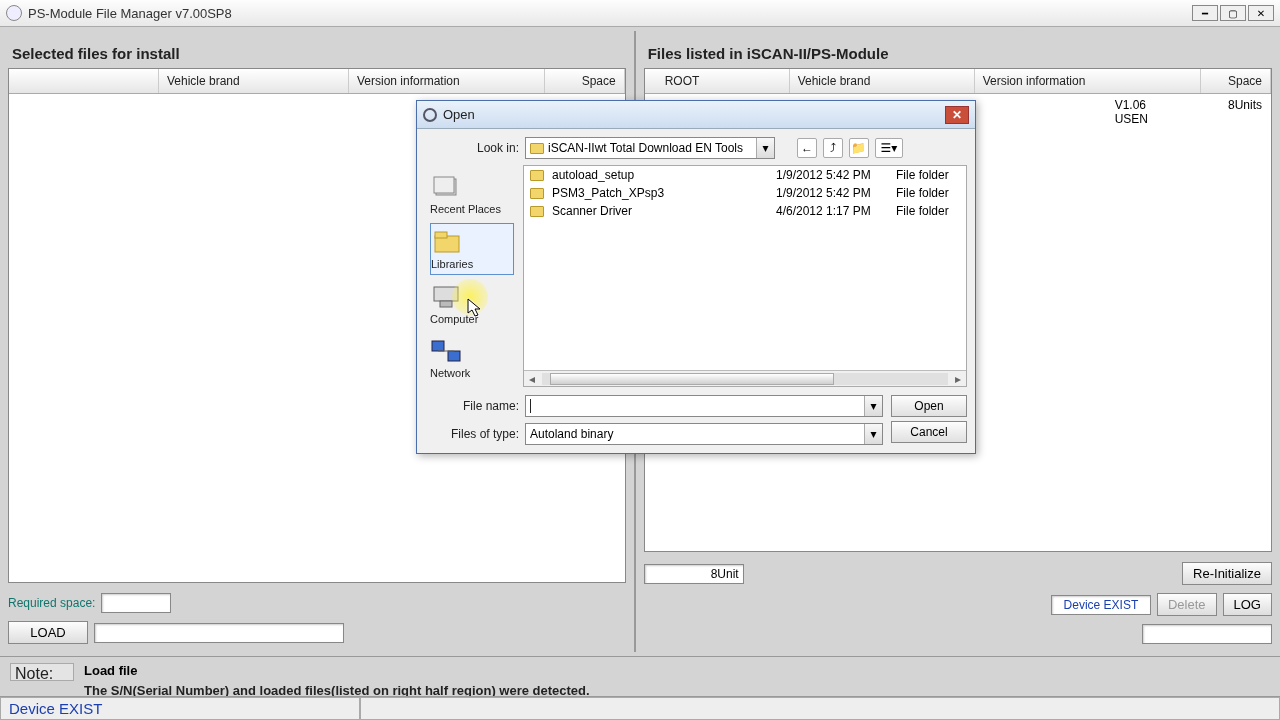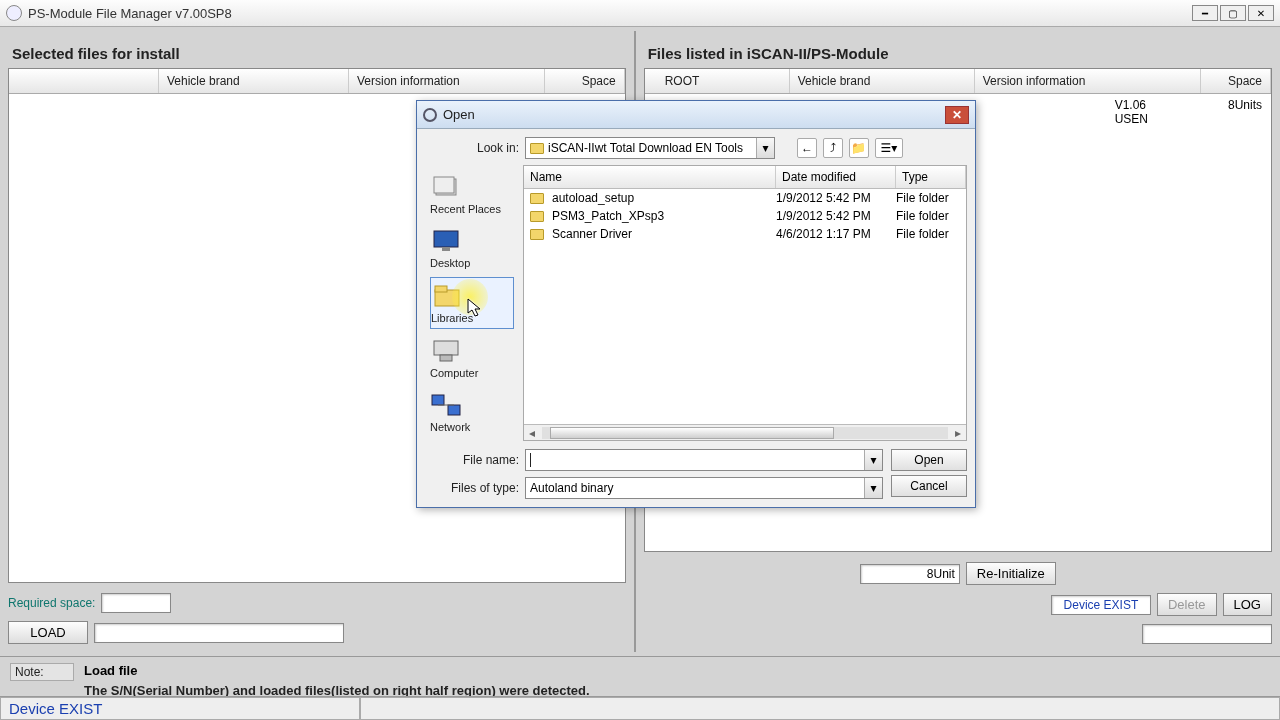--- a/index.html
+++ b/index.html
@@ -37,21 +37,21 @@
 
 .controls-row { display:flex; align-items:center; gap:6px; padding:4px 0;}
 .controls-row label{color:#0f766e;}
 .inset-box { border:1px solid #888; background:#fff; height:20px; box-shadow: inset 1px 1px 2px rgba(0,0,0,.2);}
 .btn { background:linear-gradient(#fdfdfd,#dedede); border:1px solid #888; padding:3px 10px; cursor:pointer; font-size:13px;}
 .btn-blue{color:#1a3fb0;}
 .btn-disabled{color:#999;}
 
 
 .note { background:#d4d4d4; border-top:1px solid #999; padding:6px 10px; display:flex;}
-.note-label{font-size:12px; color:#222; width:64px; border:1px solid #aaa; background:#e4e4e4; height:18px; padding:1px 4px;}
+.note-label{font-size:16px; color:#222; width:64px; border:1px solid #aaa; background:#e4e4e4; height:18px; padding:1px 4px;}
 .note-body h4{font-weight:bold; font-size:13px; margin-bottom:4px;}
 .note-body p{font-size:13px; color:#222; line-height:1.35; margin:0;font-weight:bold;}
 
 
 .statusbar { position:absolute; bottom:0; left:0; right:0; height:24px; background:#e6e6e6; border-top:1px solid #999; display:flex;}
 .statusbar .cell{border:1px solid #aaa; padding:2px 8px; background:#eee;}
 .statusbar .cell.big{color:#1a3fb0; font-size:15px; font-weight:500;}
 
 
 .dialog { position:absolute; left:416px; top:100px; width:560px; background:#f0f0f0; border:1px solid #4a6ea9; box-shadow:2px 2px 8px rgba(0,0,0,.3);}
@@ -141,21 +141,21 @@
       </div>
       <div class="tbl-body" id="right-rows">
           <div class="tbl-row">
             <div class="r-col-file" style="padding-left:20px;">SYSTEM</div>
             <div class="r-col-brand"></div>
             <div class="r-col-ver">V1.06 USEN</div>
             <div class="r-col-space">8Units</div>
           </div>
         </div>
     </div>
-    <div class="controls-row" style="margin-top:6px;justify-content:center;">
+    <div class="controls-row" style="margin-top:6px;justify-content:space-between;">
       <div class="inset-box" style="width:100px;text-align:right;padding:2px 4px;">8Unit</div>
       <button class="btn">Re-Initialize</button>
     </div>
     <div class="controls-row" style="justify-content:flex-end;">
       <div class="inset-box btn-blue" style="width:100px;text-align:center;padding:2px 4px;color:#1a3fb0;">Device EXIST</div>
       <button class="btn btn-disabled">Delete</button>
       <button class="btn">LOG</button>
     </div>
     <div class="controls-row" style="justify-content:flex-end;">
       <div class="inset-box" style="width:130px;"></div>
@@ -201,27 +201,20 @@
     </div>
     <div class="dlg-main">
       <div class="sideplaces">
         <div class="place">
           <svg class="picon" viewBox="0 0 32 28">
               <rect x="6" y="6" width="20" height="16" fill="#d8d8d8" stroke="#888"></rect>
               <rect x="4" y="4" width="20" height="16" fill="#eee" stroke="#888"></rect>
             </svg>
           <span>Recent Places</span>
         </div>
-        <div class="place">
-          <svg class="picon" viewBox="0 0 32 28">
-              <rect x="4" y="4" width="24" height="16" fill="#2a5fb5" stroke="#224"></rect>
-              <rect x="12" y="20" width="8" height="4" fill="#888"></rect>
-            </svg>
-          <span>Desktop</span>
-        </div>
         <div class="place selected">
           <svg class="picon" viewBox="0 0 32 28">
               <rect x="4" y="8" width="24" height="16" fill="#f3d66b" stroke="#b89a2a"></rect>
               <rect x="4" y="4" width="12" height="6" fill="#f3d66b" stroke="#b89a2a"></rect>
             </svg>
           <span>Libraries</span>
         </div>
         <div class="place">
           <svg class="picon" viewBox="0 0 32 28">
               <rect x="4" y="4" width="24" height="14" fill="#ddd" stroke="#666"></rect>
@@ -232,25 +225,20 @@
         <div class="place">
           <svg class="picon" viewBox="0 0 32 28">
               <rect x="2" y="4" width="12" height="10" fill="#3a6fd0" stroke="#224"></rect>
               <rect x="18" y="14" width="12" height="10" fill="#3a6fd0" stroke="#224"></rect>
               <line x1="8" y1="14" x2="24" y2="14" stroke="#666"></line>
             </svg>
           <span>Network</span>
         </div>
       </div>
       <div class="filelist">
-        <div class="fl-head">
-          <div class="fl-name">Name</div>
-          <div class="fl-date">Date modified</div>
-          <div class="fl-type">Type</div>
-        </div>
         <div class="fl-body" id="file-rows">
             <div class="fl-row">
               <div class="fl-name"><div class="fld-icon"></div>autoload_setup</div>
               <div class="fl-date">1/9/2012 5:42 PM</div>
               <div class="fl-type">File folder</div>
             </div>
             <div class="fl-row">
               <div class="fl-name"><div class="fld-icon"></div>PSM3_Patch_XPsp3</div>
               <div class="fl-date">1/9/2012 5:42 PM</div>
               <div class="fl-type">File folder</div>

